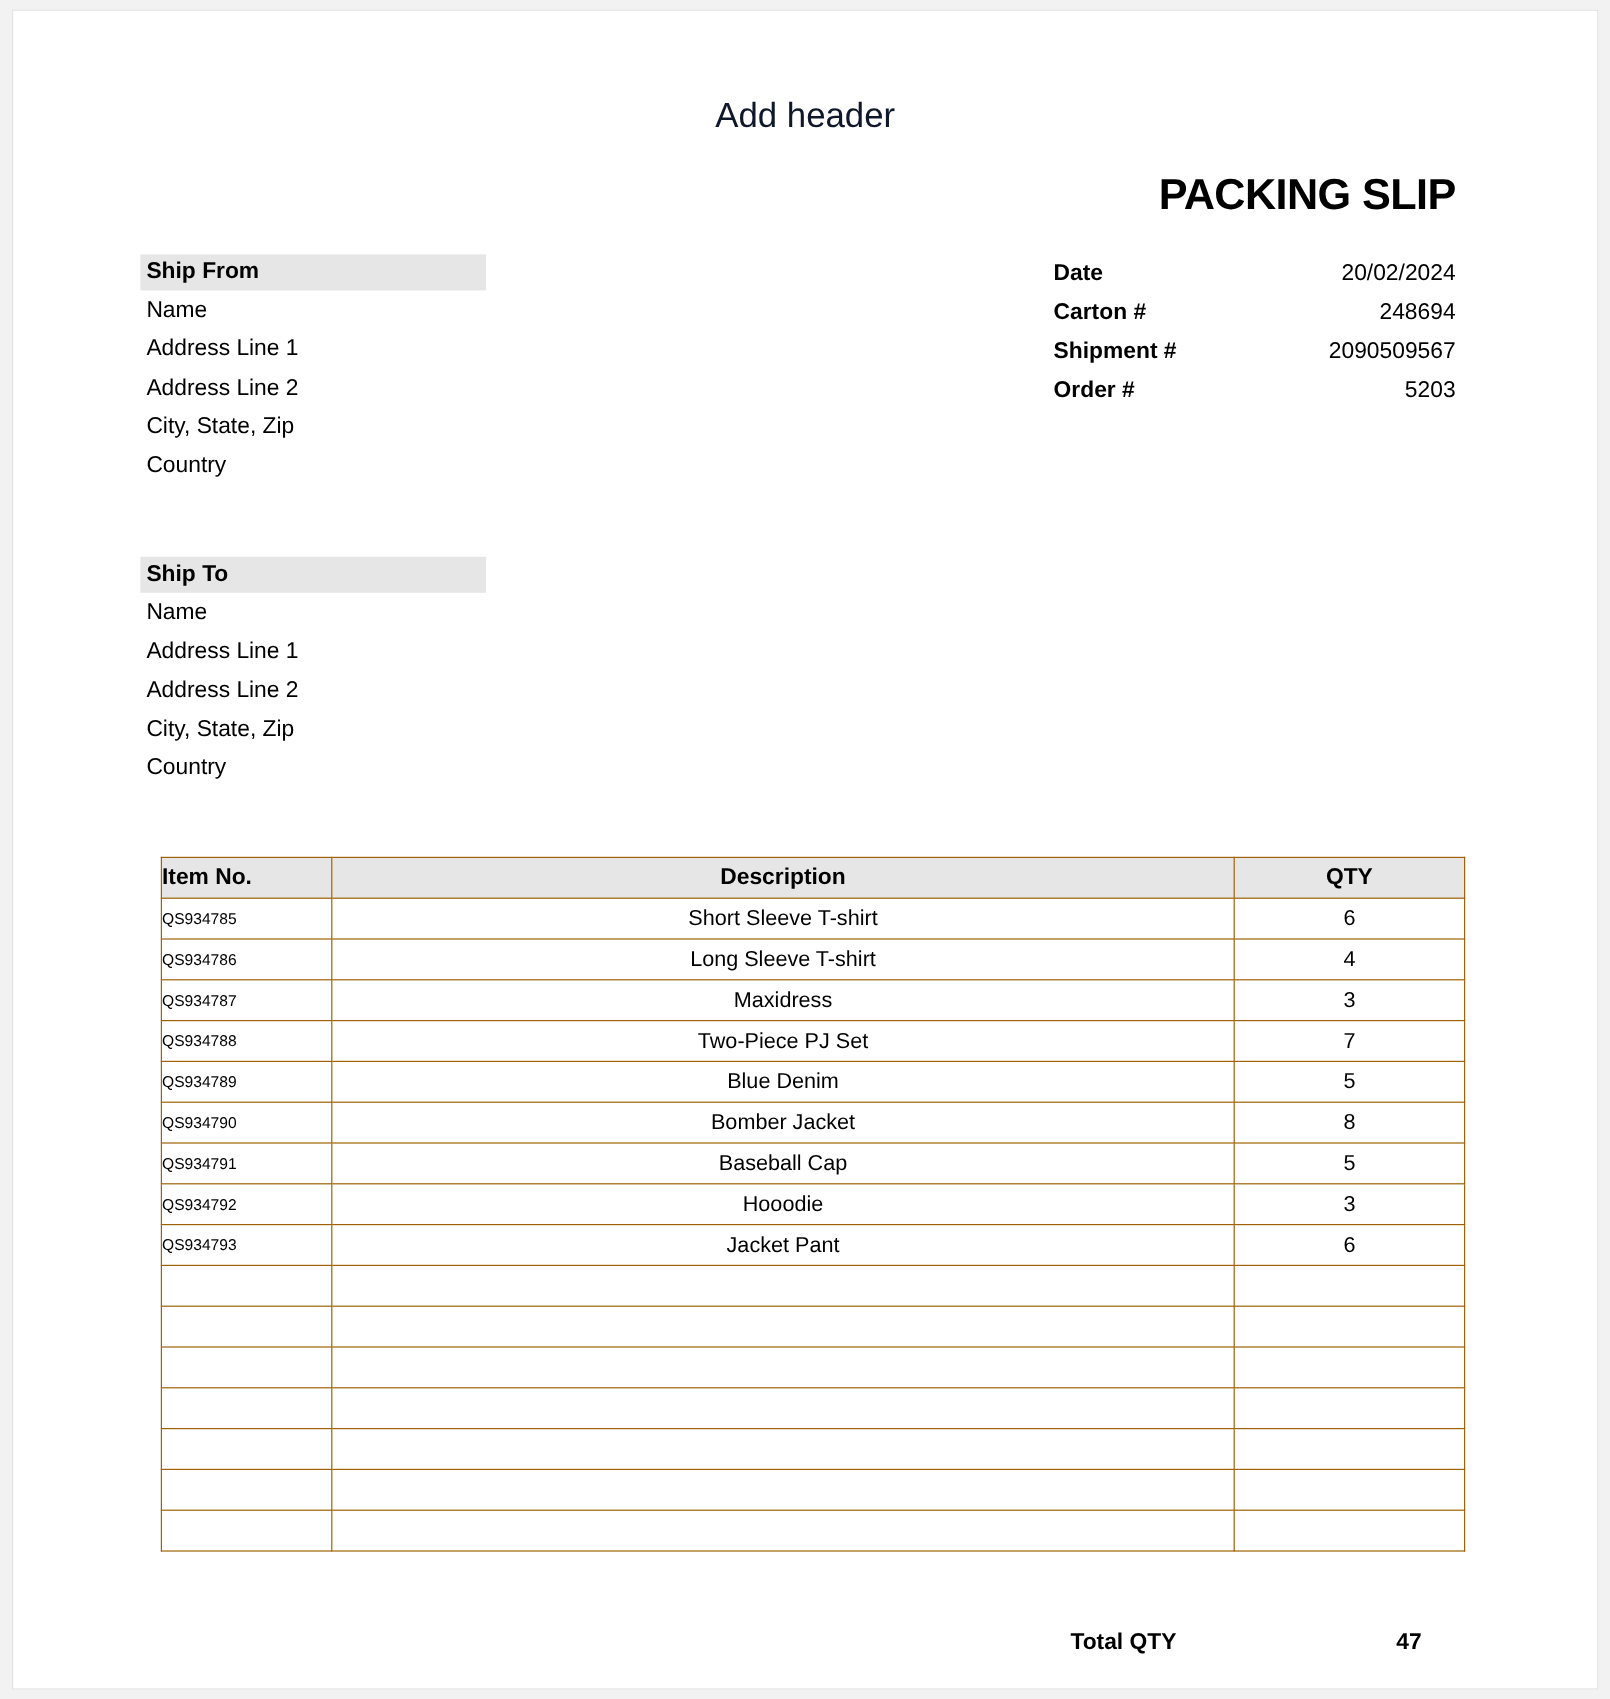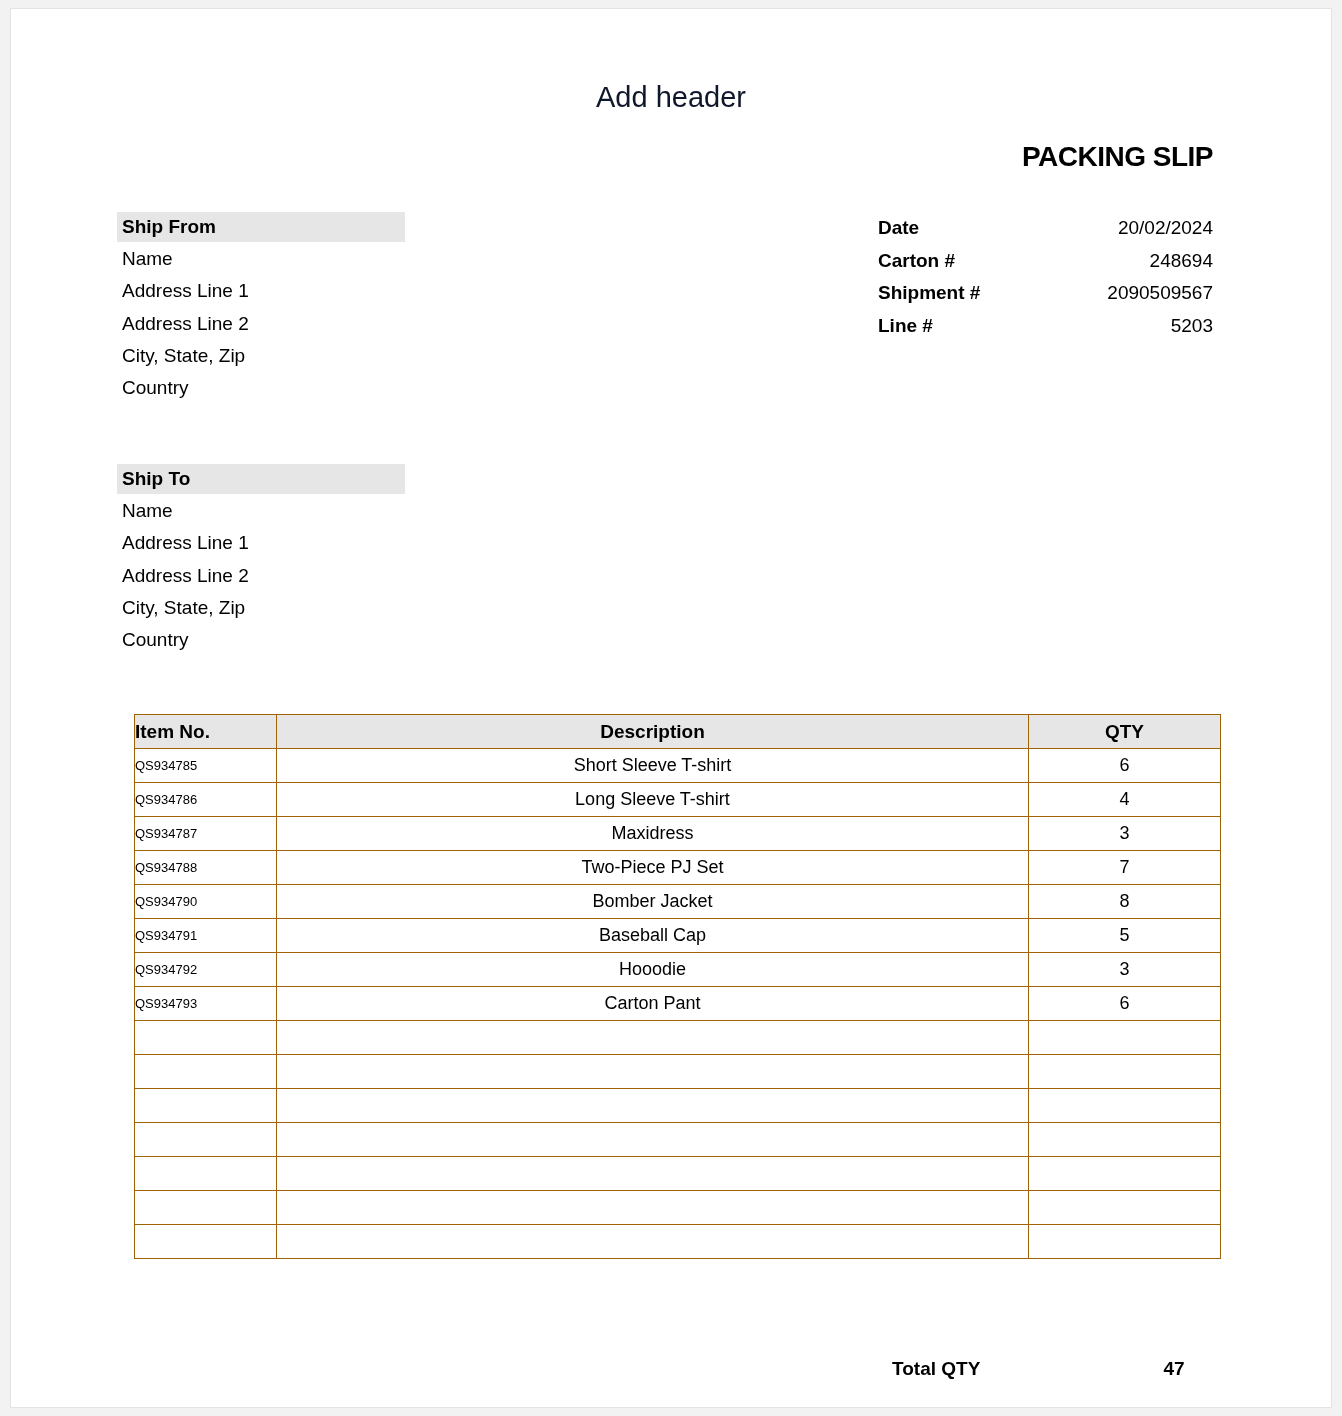--- a/index.html
+++ b/index.html
@@ -32,21 +32,21 @@
     width: 100%;
     text-align: center;
     font-size: 29px;
     color: #0f172a;
     font-weight: normal;
   }
   .doc-title {
     position: absolute;
     top: 132px;
     right: 118px;
-    font-size: 28px;
+    font-size: 36px;
     font-weight: bold;
     letter-spacing: -0.5px;
     color: #000;
   }
 
   
   .meta {
     position: absolute;
     top: 205px;
     right: 118px;
@@ -150,21 +150,21 @@
         </tr>
         <tr>
           <td class="label">Carton #</td>
           <td class="value">248694</td>
         </tr>
         <tr>
           <td class="label">Shipment #</td>
           <td class="value">2090509567</td>
         </tr>
         <tr>
-          <td class="label">Line #</td>
+          <td class="label">Order #</td>
           <td class="value">5203</td>
         </tr>
       </tbody>
     </table>
 
     <div class="addr-block addr-from">
       <div class="addr-head">Ship From</div>
       <div class="addr-line">Name</div>
       <div class="addr-line">Address Line 1</div>
       <div class="addr-line">Address Line 2</div>
@@ -204,37 +204,42 @@
           <td class="c-item">QS934787</td>
           <td class="c-desc">Maxidress</td>
           <td class="c-qty">3</td>
         </tr>
         <tr>
           <td class="c-item">QS934788</td>
           <td class="c-desc">Two-Piece PJ Set</td>
           <td class="c-qty">7</td>
         </tr>
         <tr>
+          <td class="c-item">QS934789</td>
+          <td class="c-desc">Blue Denim</td>
+          <td class="c-qty">5</td>
+        </tr>
+        <tr>
           <td class="c-item">QS934790</td>
           <td class="c-desc">Bomber Jacket</td>
           <td class="c-qty">8</td>
         </tr>
         <tr>
           <td class="c-item">QS934791</td>
           <td class="c-desc">Baseball Cap</td>
           <td class="c-qty">5</td>
         </tr>
         <tr>
           <td class="c-item">QS934792</td>
           <td class="c-desc">Hooodie</td>
           <td class="c-qty">3</td>
         </tr>
         <tr>
           <td class="c-item">QS934793</td>
-          <td class="c-desc">Carton Pant</td>
+          <td class="c-desc">Jacket Pant</td>
           <td class="c-qty">6</td>
         </tr>
         <tr class="empty">
           <td class="c-item"></td>
           <td class="c-desc"></td>
           <td class="c-qty"></td>
         </tr>
         <tr class="empty">
           <td class="c-item"></td>
           <td class="c-desc"></td>

